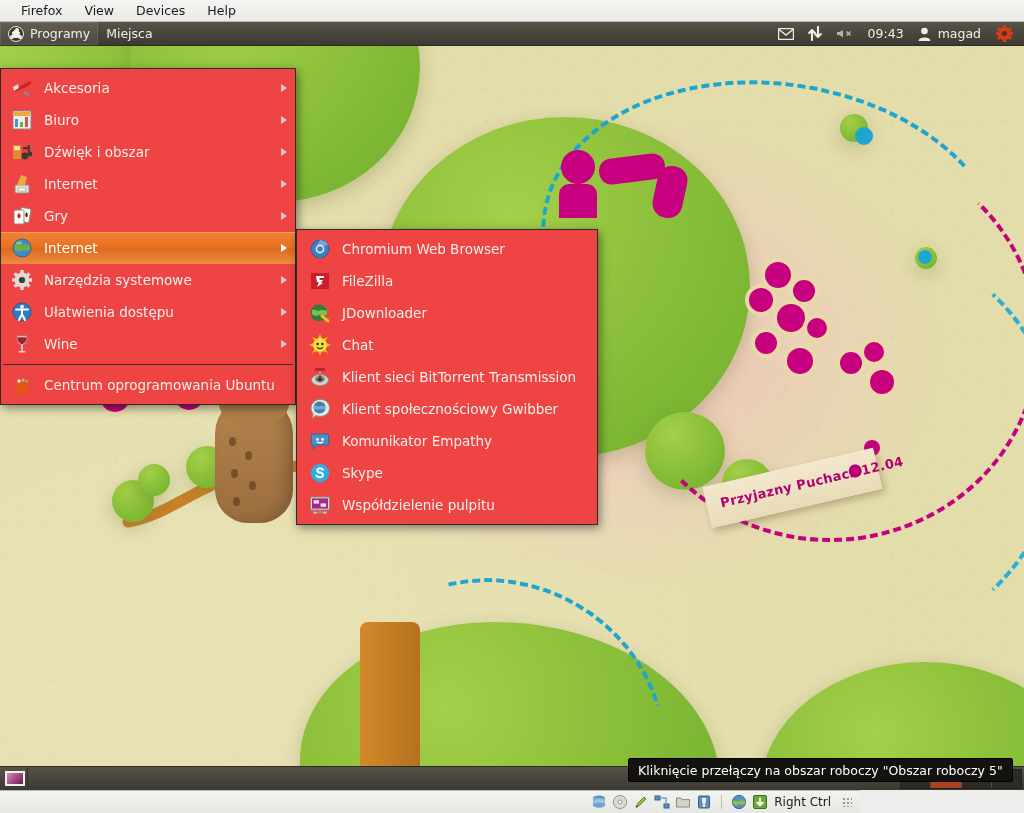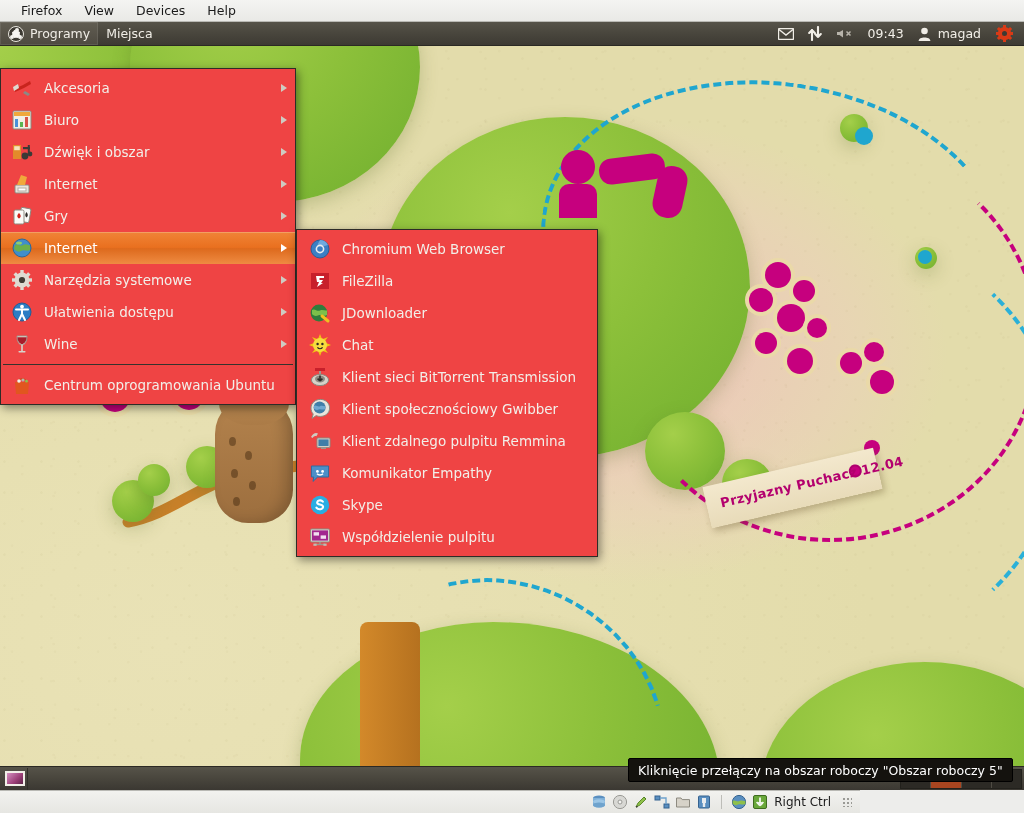--- a/index.html
+++ b/index.html
@@ -559,31 +559,20 @@
         <span class="ico">
           <svg width="22" height="22" viewBox="0 0 22 22">
               <path d="M2,10 C2,4.8 6.6,1.4 11.4,1.4 C16.2,1.4 20.6,4.8 20.6,10 C20.6,15.2 16.2,18.4 11.4,18.4 C9.8,18.4 8.4,18.2 7.2,17.6 L3,20.4 L4.2,16 C2.8,14.4 2,12.4 2,10 Z" fill="#e8e5dc" stroke="#8d8a80"></path>
               <circle cx="10.6" cy="9.4" r="6" fill="#3f7ea8"></circle>
               <path d="M5,8 C7,6.6 9,9.4 11,8.2 C13,7 15,8.6 16.2,8 L16.2,11 C14,12.6 11.6,10.4 9.6,11.6 C7.6,12.8 5.8,11.4 5,10.6 Z" fill="#6fa8d0"></path>
             </svg>
         </span>
         <span class="mlabel">Klient społecznościowy Gwibber</span>
       </div>
 
-      <div class="mrow">
-        <span class="ico">
-          <svg width="22" height="22" viewBox="0 0 22 22">
-              <path d="M2,7 C4,3 7,2.4 9,3.6 L7.4,6.2 C6,5.6 4.4,6.4 3.6,8 Z" fill="#cfcbc2"></path>
-              <rect x="8" y="8" width="13" height="9.4" rx="1" fill="#dcd8cf" stroke="#8d8a80"></rect>
-              <rect x="9.4" y="9.4" width="10.2" height="6.6" fill="#3f7ea8"></rect>
-              <rect x="12" y="17.4" width="5" height="1.6" fill="#9c9890"></rect>
-            </svg>
-        </span>
-        <span class="mlabel">Klient zdalnego pulpitu Remmina</span>
-      </div>
 
       <div class="mrow">
         <span class="ico">
           <svg width="22" height="22" viewBox="0 0 22 22">
               <path d="M2.4,4 L19.6,4 L19.6,15 L8.6,15 L4,19.4 L4.8,15 L2.4,15 Z" fill="#4c8fc8" stroke="#2f6b9e"></path>
               <circle cx="8.4" cy="9.4" r="1.4" fill="#fff"></circle>
               <circle cx="13.6" cy="9.4" r="1.4" fill="#fff"></circle>
               <path d="M8,11.8 C9.4,13.4 12.6,13.4 14,11.8" stroke="#fff" stroke-width="1.4" fill="none"></path>
             </svg>
         </span>

